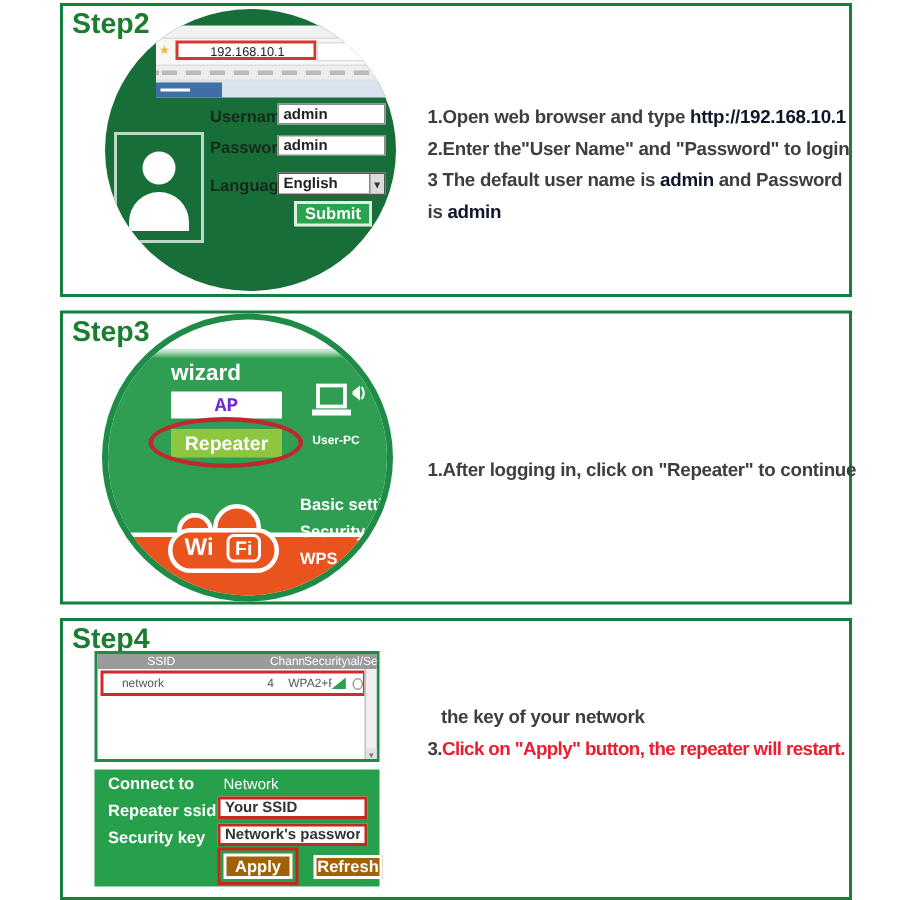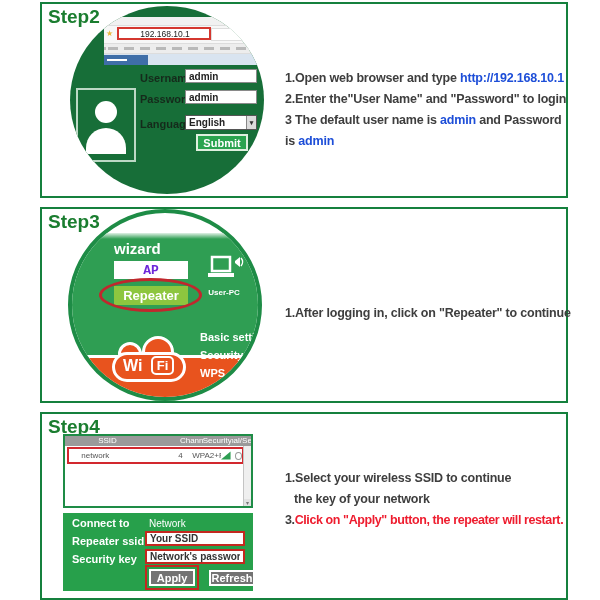--- a/index.html
+++ b/index.html
@@ -15,21 +15,21 @@
   #frame3{top:207px;height:196px;}
   #frame4{top:412px;height:188px;}
   .step-heading{
     position:absolute;left:6px;top:2px;font-size:19px;font-weight:bold;color:#1a7d2f;
   }
   .instr{
     position:absolute;left:243px;font-size:12.5px;line-height:21px;
     font-weight:600;color:#3e3e3e;letter-spacing:-0.2px;
   }
   .nw{white-space:nowrap;}
-  .hl{color:#1d4ed8;font-weight:bold;}
+  .hl{color:#0f172a;font-weight:bold;}
   .red{color:#ee1c2e;font-weight:bold;}
   .ind{padding-left:9px;font-weight:bold;}
   .tight{letter-spacing:-0.4px;}
 
   
   .circle{position:absolute;border-radius:50%;overflow:hidden;}
   .c2{left:28px;top:2px;width:194px;height:188px;background:#176e38;}
   .chrome{position:absolute;left:34px;top:11px;width:172px;}
   .b-top{height:8px;background:#f1f1f1;border-bottom:1px solid #ddd;}
   .b-addr{height:17px;background:#f7f7f7;position:relative;border-bottom:1px solid #ddd;}
@@ -122,21 +122,21 @@
   .radio{width:6px;height:6px;border:1px solid #999;border-radius:50%;display:inline-block;}
   .t-scroll{position:absolute;right:0;top:10px;bottom:0;width:7px;background:#efefef;border-left:1px solid #c4c4c4;}
   .t-arrow{position:absolute;bottom:0;left:0;right:0;height:7px;font-size:6px;color:#777;
       display:flex;align-items:center;justify-content:center;background:#e2e2e2;}
   .green-panel{position:absolute;left:21px;top:99px;width:190px;height:78px;background:#27a04b;}
   .gp-lbl{position:absolute;color:#fff;font-size:11px;font-weight:bold;white-space:nowrap;}
   .gp-net{position:absolute;left:86px;top:5px;color:#fff;font-size:10px;}
   .gp-inp{position:absolute;left:82px;width:100px;height:15px;background:#fff;border:2px solid #c4281f;
       box-sizing:border-box;font-size:10px;font-weight:bold;color:#333;padding:0 3px;
       font-family:"Liberation Sans",sans-serif;}
-  .gp-btn{position:absolute;background:#737373;border:2px solid #fff;color:#fff;font-size:11px;
+  .gp-btn{position:absolute;background:#a16207;border:2px solid #fff;color:#fff;font-size:11px;
       font-weight:bold;padding:0;font-family:"Liberation Sans",sans-serif;}
   .apply{left:86px;top:56px;width:46px;height:17px;outline:2px solid #c4281f;outline-offset:2px;}
   .refresh{left:146px;top:57px;width:46px;height:16px;}
 </style>
 </head>
 <body>
 
 <div>
 
   <section class="frame" id="frame2">
@@ -261,19 +261,18 @@
       <input class="gp-inp" style="top: 18px;" readonly="" value="Your SSID">
 
       <span class="gp-lbl" style="left:9px;top:40px">Security key</span>
       <input class="gp-inp" style="top: 36px;" readonly="" value="Network's password">
 
       <button class="gp-btn apply">Apply</button>
       <button class="gp-btn refresh">Refresh</button>
     </div>
 
     <div class="instr" style="top:54px">
-      <div class="nw">1.Select your wireless SSID to continue</div>
       <div class="nw ind">the key of your network</div>
       <div class="nw tight"><span>3.</span><span class="red">Click on "Apply" button, the repeater will restart.</span></div>
     </div>
   </section>
 
 </div>
 
 </body></html>

